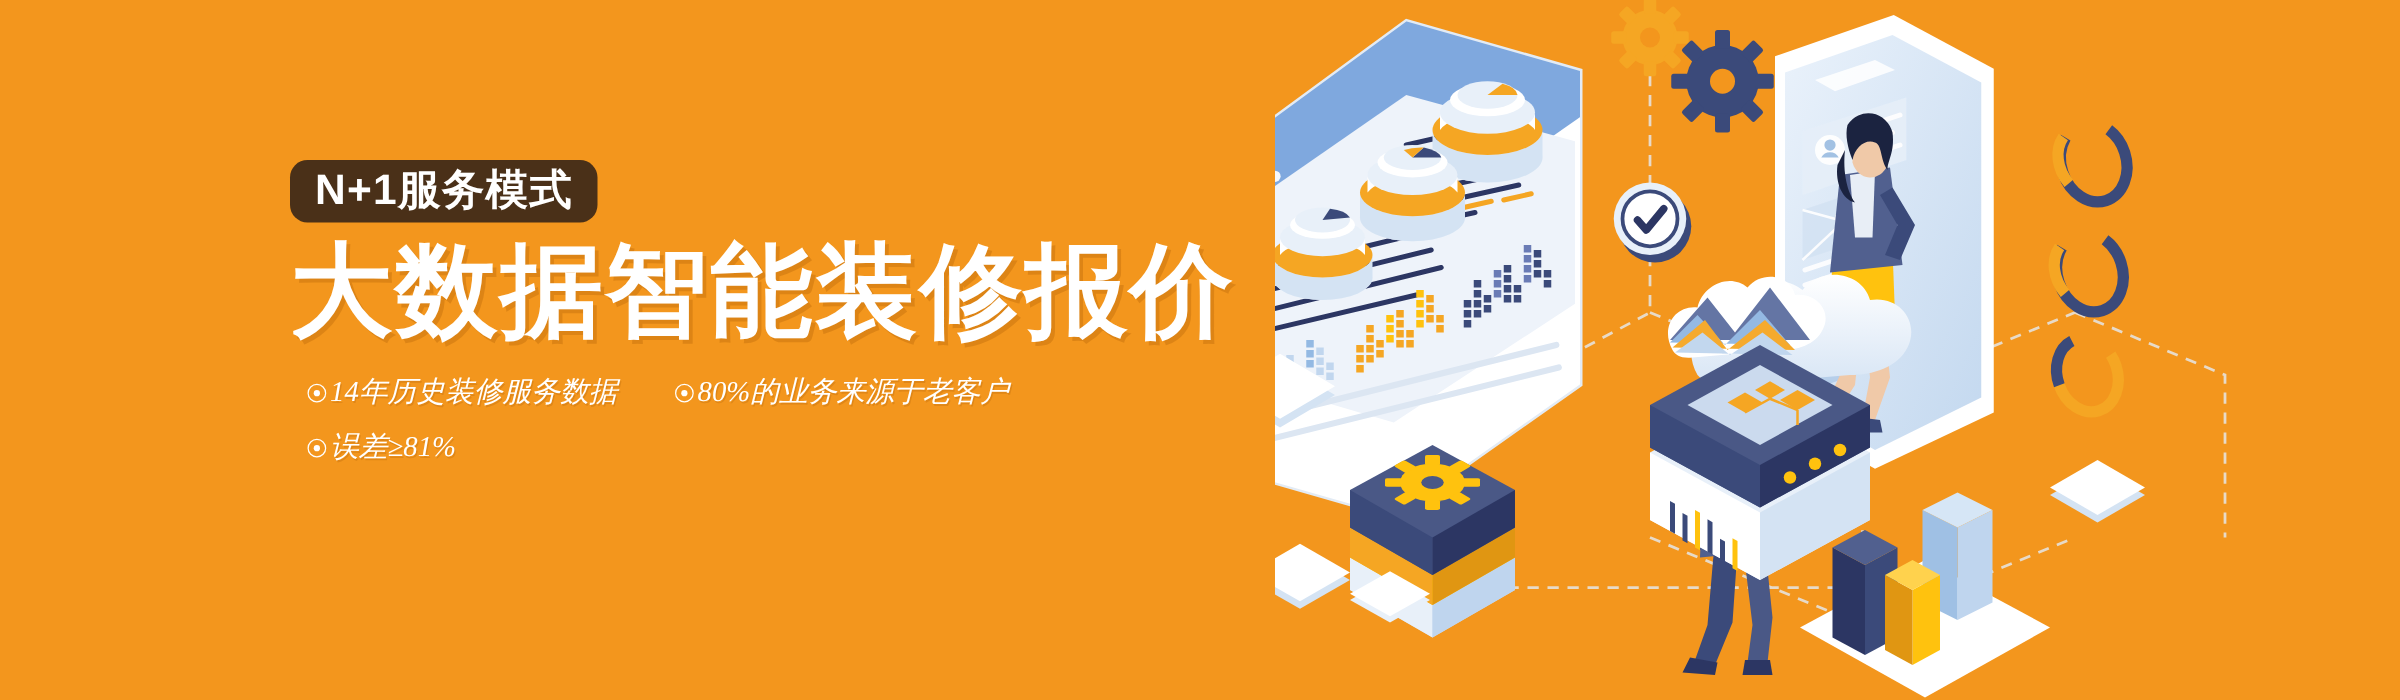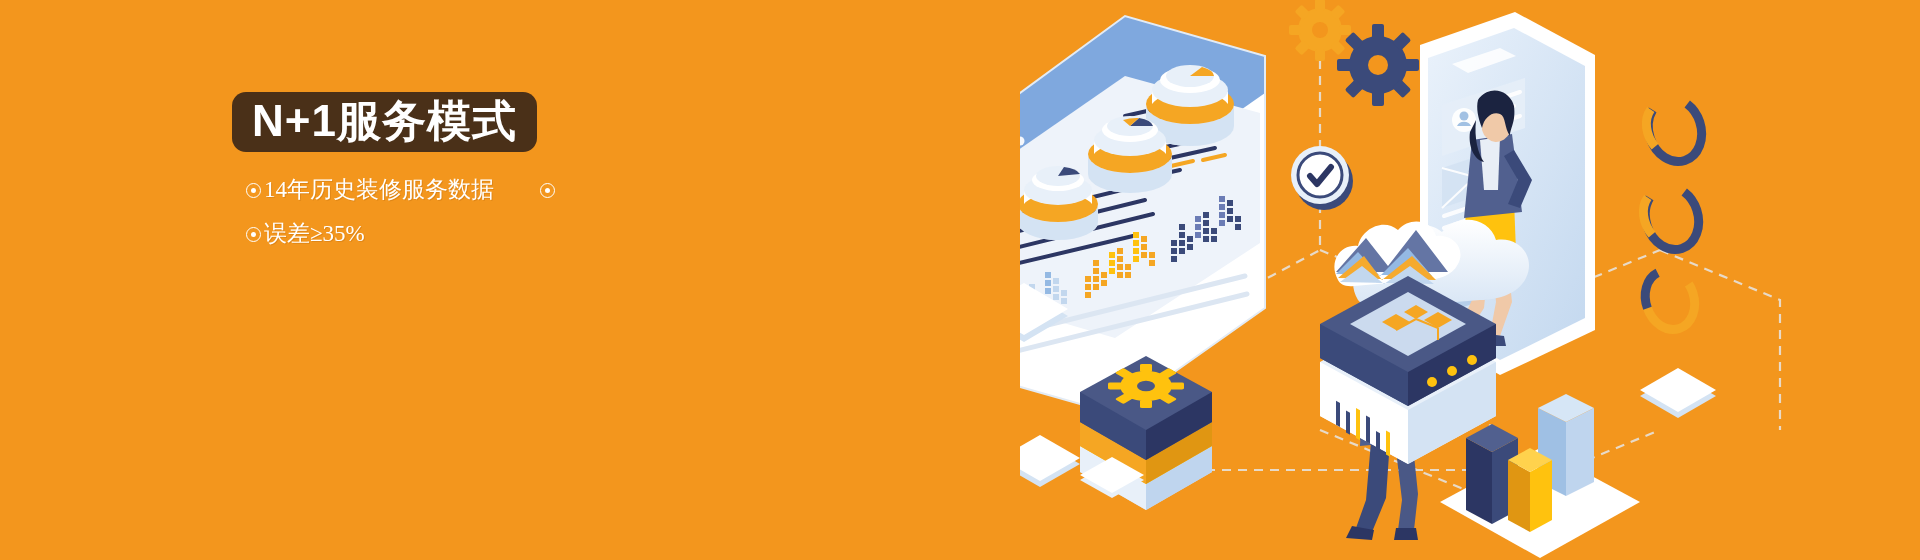--- a/index.html
+++ b/index.html
@@ -20,43 +20,44 @@
     position: absolute;
     left: 232px; top: 92px;
     width: 760px;
   }
   #badge {
     display: inline-block;
     background: #4A3018;
     color: #ffffff;
     border-radius: 14px;
     padding: 7px 20px 9px 20px;
-    font-size: 44px;
+    font-size: 34px;
     line-height: 1;
     font-weight: 700;
     letter-spacing: 1px;
     font-family: "Liberation Sans", "DejaVu Sans", sans-serif;
+    margin-top: 36px;
   }
   #headline {
     margin-top: 14px;
     color: #ffffff;
     font-size: 82px;
     line-height: 1.02;
     font-weight: 700;
     letter-spacing: 2px;
     text-shadow: 3px 3px 0 rgba(180,100,10,0.35);
     font-family: "Liberation Sans", "DejaVu Sans", sans-serif;
     white-space: nowrap;
   }
   #bullets {
     margin-top: 26px;
     position: relative;
     width: 660px;
   }
-  .bullet-col { position: absolute; top: 0; }
+  .bullet-col { position: absolute; top: 0; font-style: italic; }
   #bullet-col-left  { left: 14px;  width: 300px; }
   #bullet-col-right { left: 308px; width: 340px; }
   .bullet {
     color: #ffffff;
     font-size: 23px;
     line-height: 1;
     margin-bottom: 21px;
     white-space: nowrap;
     font-family: "Liberation Serif", "DejaVu Serif", serif;
     text-shadow: 1px 1px 0 rgba(180,100,10,0.30);
@@ -90,35 +91,36 @@
 </style>
 </head>
 <body>
 
 <div id="banner">
 
   <div id="text-block">
 
     <div id="badge">N+1服务模式</div>
 
+    <div id="headline">大数据智能装修报价</div>
 
     <div id="bullets">
 
       <div class="bullet-col" id="bullet-col-left">
         <div class="bullet">
           <span class="dot-icon"></span><span>14年历史装修服务数据</span>
         </div>
         <div class="bullet">
-          <span class="dot-icon"></span><span>误差≥35%</span>
+          <span class="dot-icon"></span><span>误差≥81%</span>
         </div>
       </div>
 
       <div class="bullet-col" id="bullet-col-right">
         <div class="bullet">
-          <span class="dot-icon"></span>
+          <span class="dot-icon"></span><span>80%的业务来源于老客户</span>
         </div>
       </div>
 
     </div>
   </div>
 
   <div id="illustration">
     <svg viewBox="0 0 900 560" xmlns="http://www.w3.org/2000/svg">
       <defs>
         <linearGradient id="cloudG" x1="0" y1="0" x2="0" y2="1">

